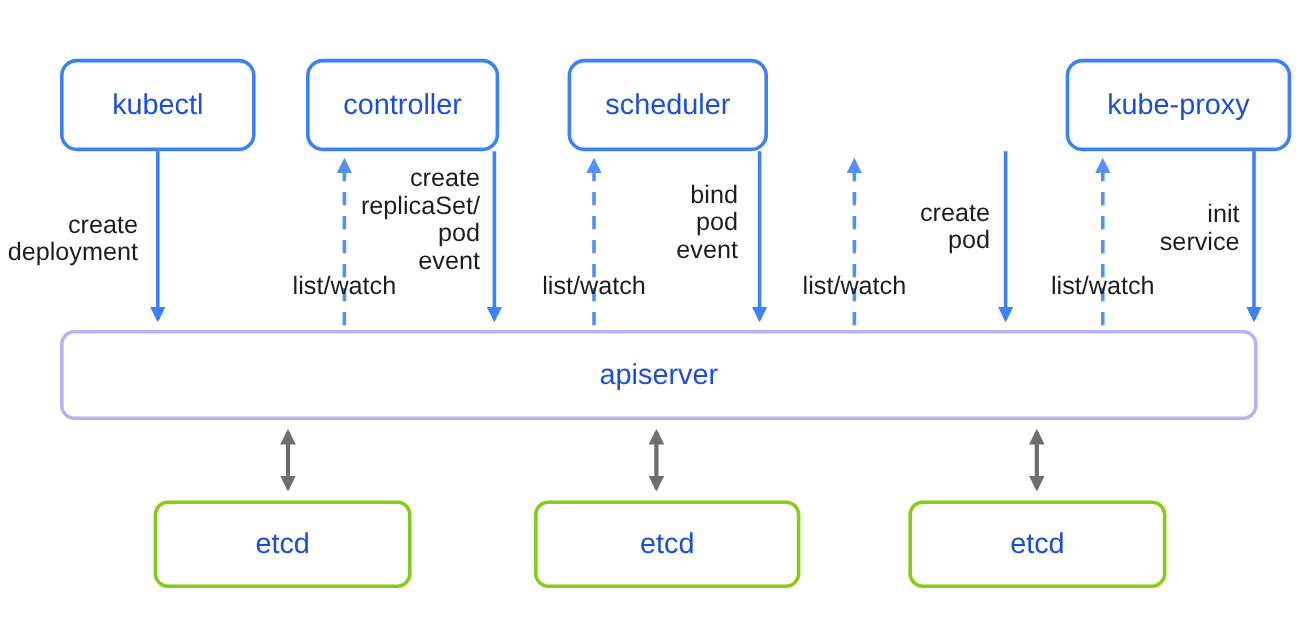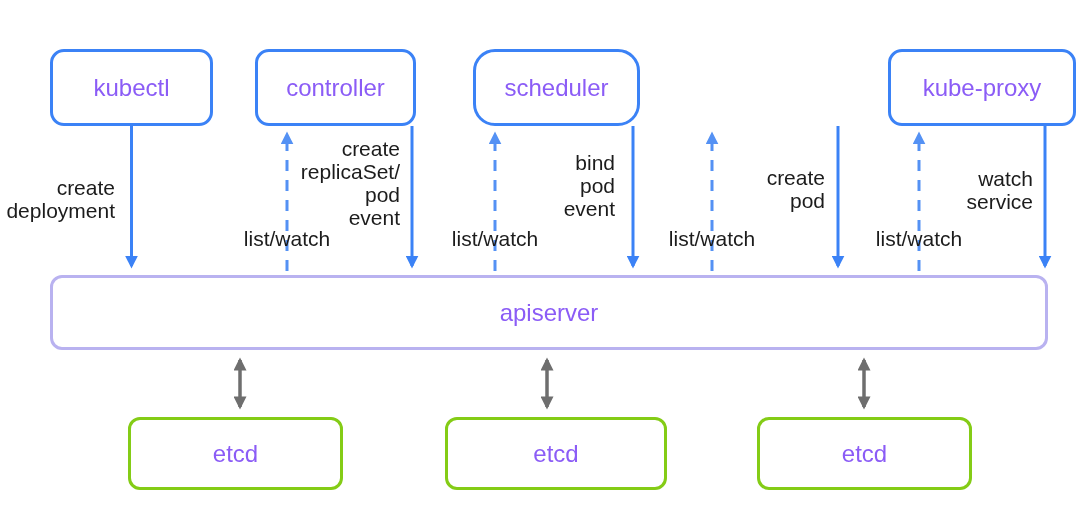--- a/index.html
+++ b/index.html
@@ -22,21 +22,21 @@
     width: 1080px;
     height: 519px;
   }
   .node {
     position: absolute;
     box-sizing: border-box;
     display: flex;
     align-items: center;
     justify-content: center;
     background: #ffffff;
-    color: #8b5cf6;
+    color: #1d4ed8;
     font-size: 24px;
   }
   .top-node {
     top: 49px;
     height: 77px;
     border: 3px solid #3b82f6;
     border-radius: 14px;
   }
   .apiserver-node {
     left: 50px;
@@ -59,21 +59,21 @@
     line-height: 23px;
     color: #1c1c1c;
     white-space: pre-line;
   }
   .right-align { text-align: right; }
   .watch-label { transform: translateX(-50%); }
 
   
   .n-kubectl   { left: 50px;  width: 163px; }
   .n-controller{ left: 255px; width: 161px; }
-  .n-scheduler { left: 473px; width: 167px; border-radius: 22px; }
+  .n-scheduler { left: 473px; width: 167px; }
   .n-kubelet   { left: 683px; width: 162px; }
   .n-kubeproxy { left: 888px; width: 188px; }
   .n-etcd1 { left: 128px; width: 215px; }
   .n-etcd2 { left: 445px; width: 222px; }
   .n-etcd3 { left: 757px; width: 215px; }
 
   
   .l-kubectl-request   { right: 965px; top: 176px; }
   .l-controller-watch  { left: 287px;  top: 227px; }
   .l-controller-request{ right: 680px; top: 137px; }
@@ -157,16 +157,16 @@
 pod
 event</div>
   <div class="edge-label watch-label l-scheduler-watch">list/watch</div>
   <div class="edge-label right-align l-scheduler-request">bind
 pod
 event</div>
   <div class="edge-label watch-label l-kubelet-watch">list/watch</div>
   <div class="edge-label right-align l-kubelet-request">create
 pod</div>
   <div class="edge-label watch-label l-kubeproxy-watch">list/watch</div>
-  <div class="edge-label right-align l-kubeproxy-request">watch
+  <div class="edge-label right-align l-kubeproxy-request">init
 service</div>
 
 </div>
 
 </body></html>

